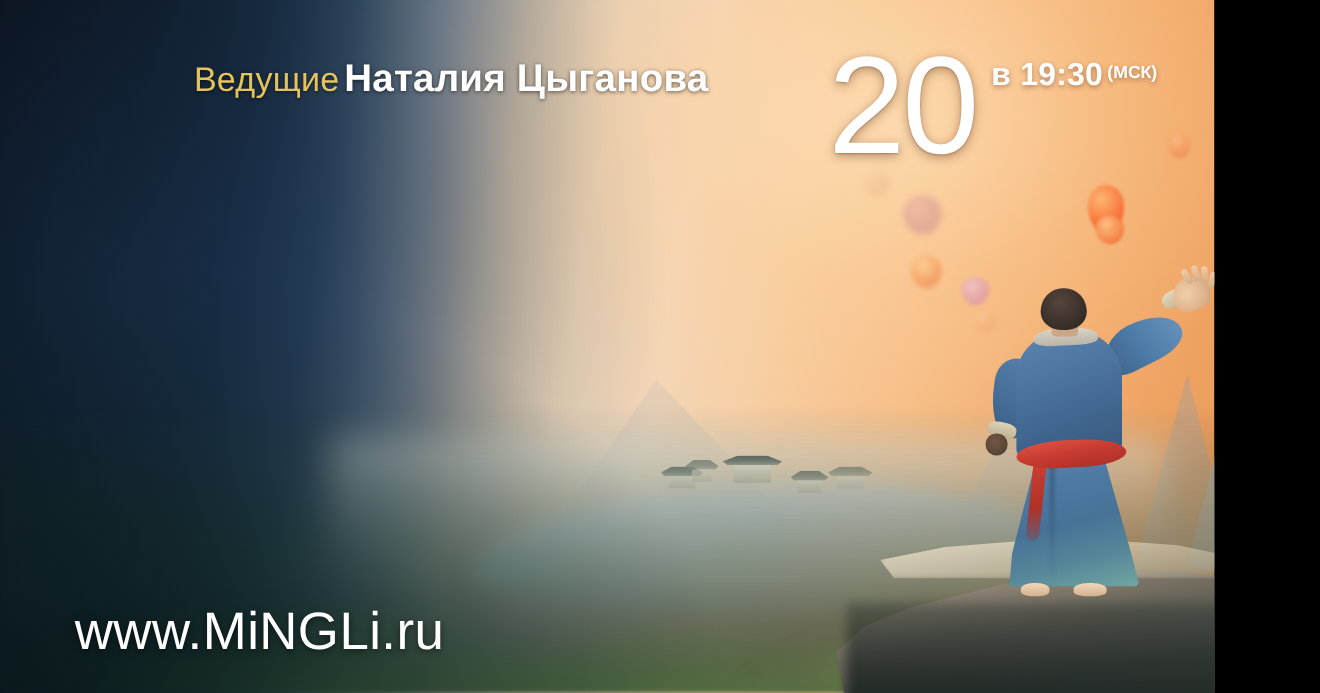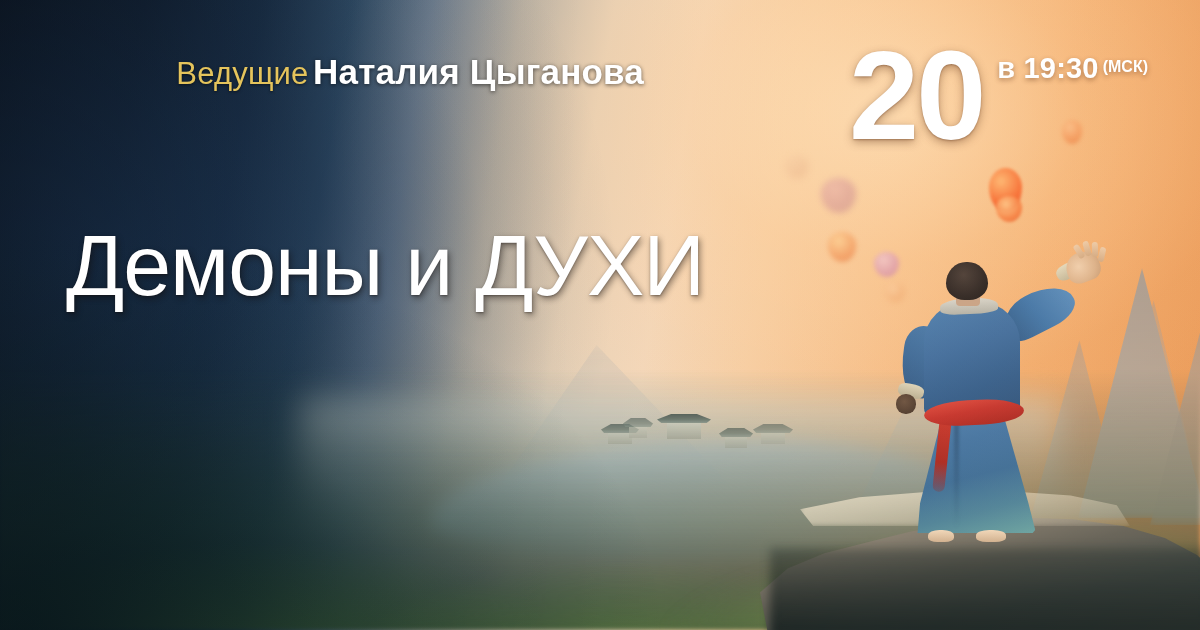--- a/index.html
+++ b/index.html
@@ -3,21 +3,21 @@
 <meta charset="utf-8">
 <style>
   html, body {
     margin: 0;
     padding: 0;
     background: #000;
   }
 
   #banner {
     position: relative;
-    width: 1200px;
+    width: 1104px;
     height: 630px;
     overflow: hidden;
     font-family: "Liberation Sans", sans-serif;
     background: #0c1420;
     user-select: none;
   }
 
   
 
   .layer {
@@ -368,21 +368,21 @@
     position: absolute;
     right: 52px;
     top: 38px;
     display: flex;
     align-items: flex-start;
     gap: 14px;
   }
   .date-day {
     color: #ffffff;
     font-size: 126px;
-    font-weight: 700;
+    font-weight: 400;
     line-height: .92;
     letter-spacing: -3px;
     text-shadow: 0 3px 10px rgba(90,45,20,0.42), 0 1px 2px rgba(90,45,20,0.35);
   }
   .date-right {
     padding-top: 14px;
     text-align: left;
   }
   .date-time-row {
     display: block;
@@ -544,18 +544,18 @@
     <div class="datebox">
       <span class="date-day">20</span>
       <span class="date-right">
         <span class="date-time-row">
           <span class="date-time">в 19:30</span><span class="date-tz">(МСК)</span>
         </span>
       </span>
     </div>
 
     <div class="headline">
-      <span class="hl">Демоны и ДУХИ</span>
-    </div>
-
+    </div>
+
+    <div class="site">www.MiNGLi.ru</div>
 
   </div>
 </div>
 
 </body></html>

